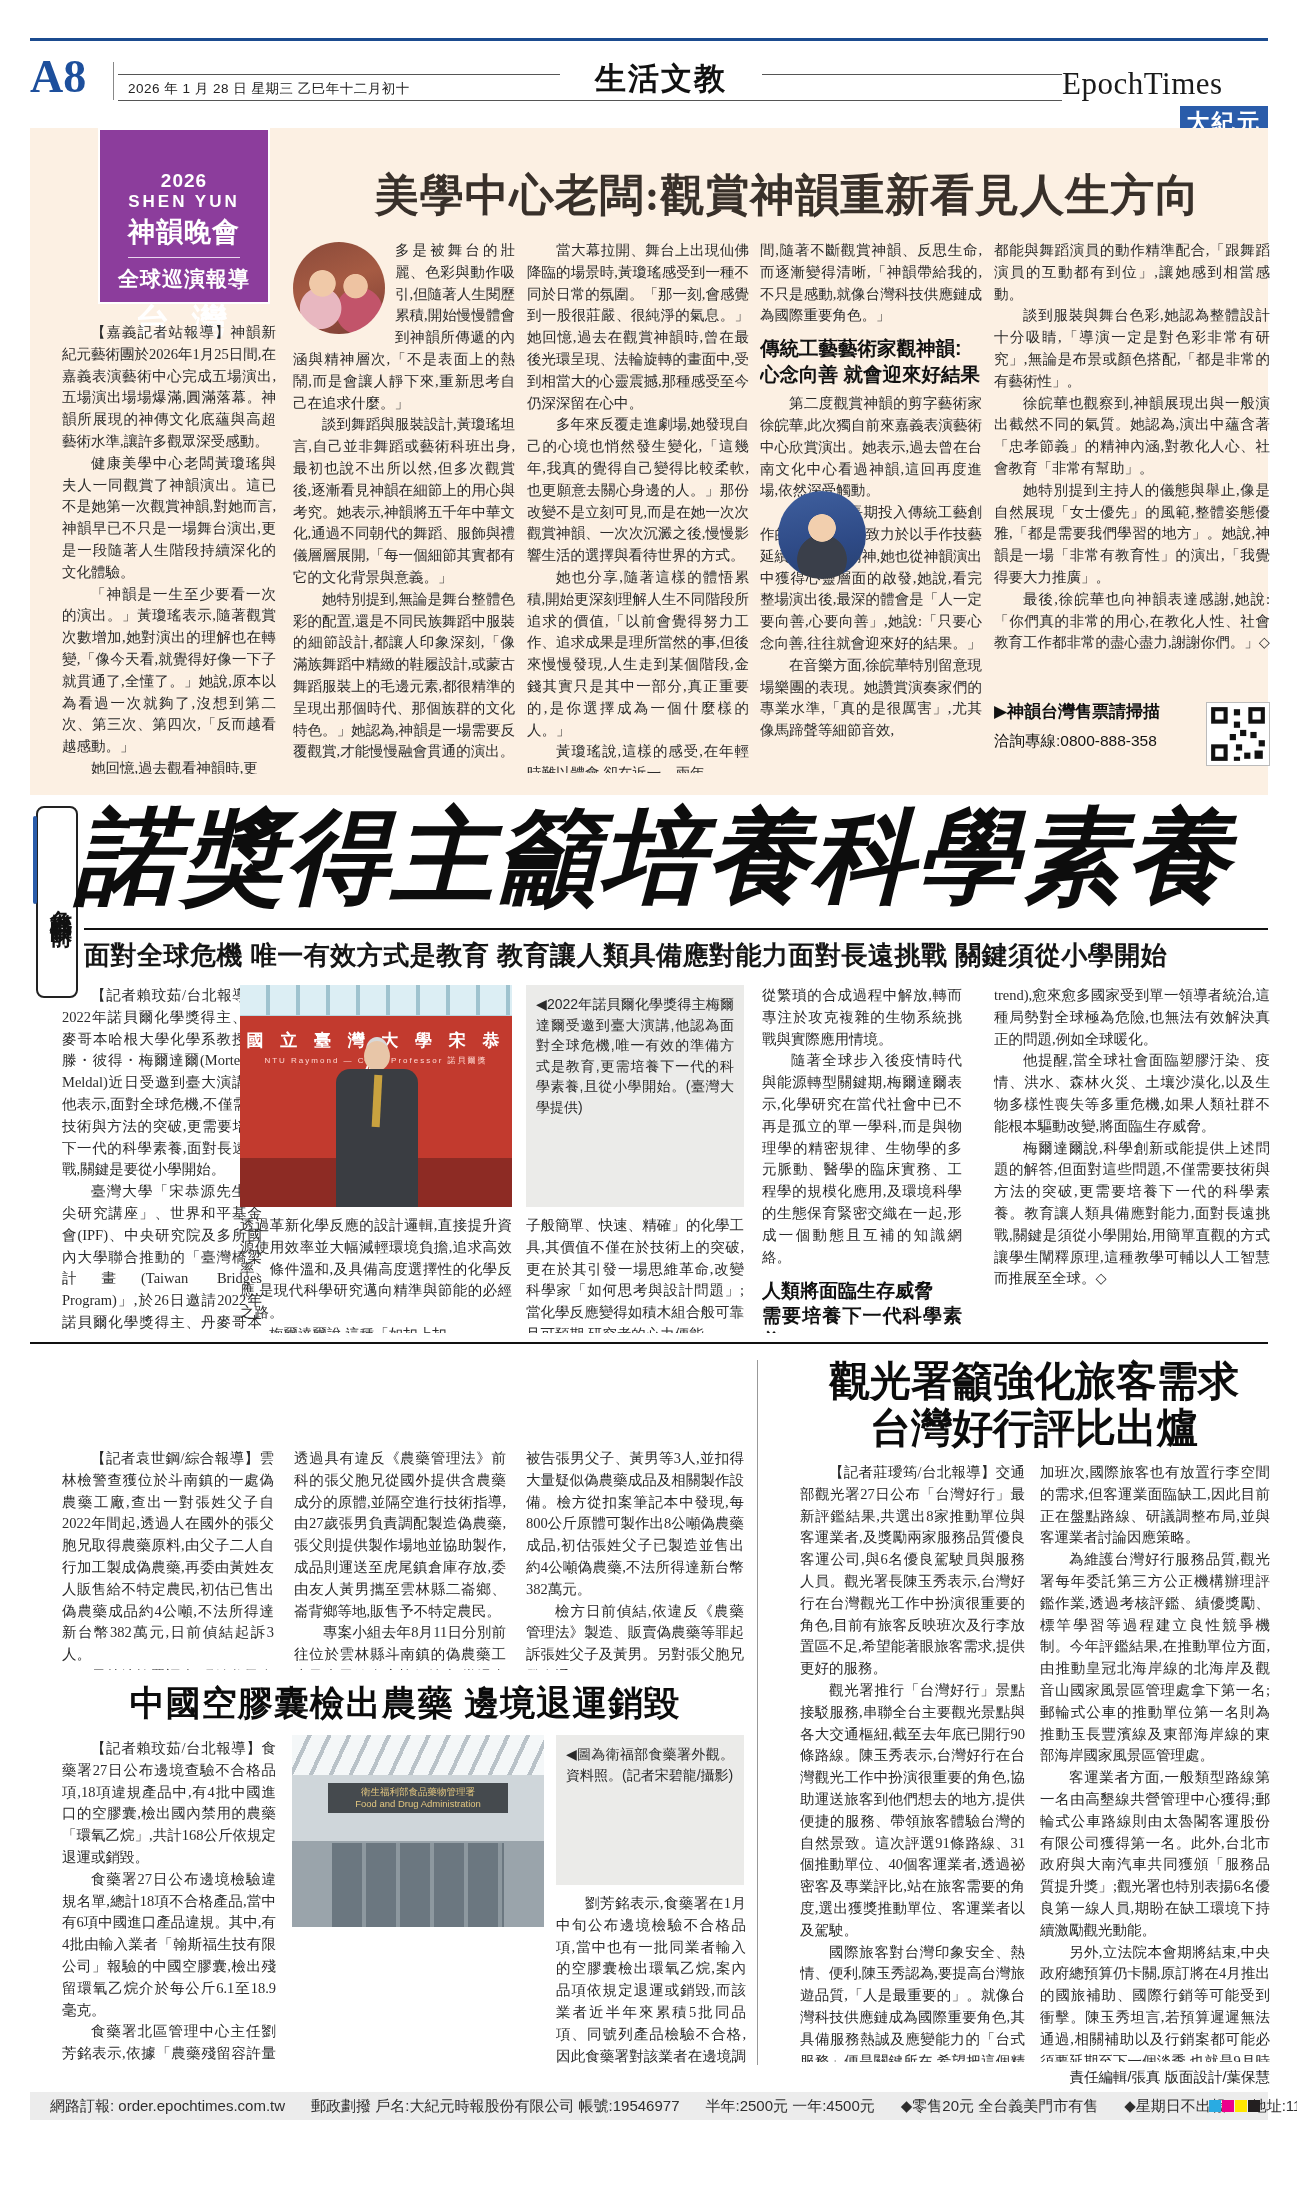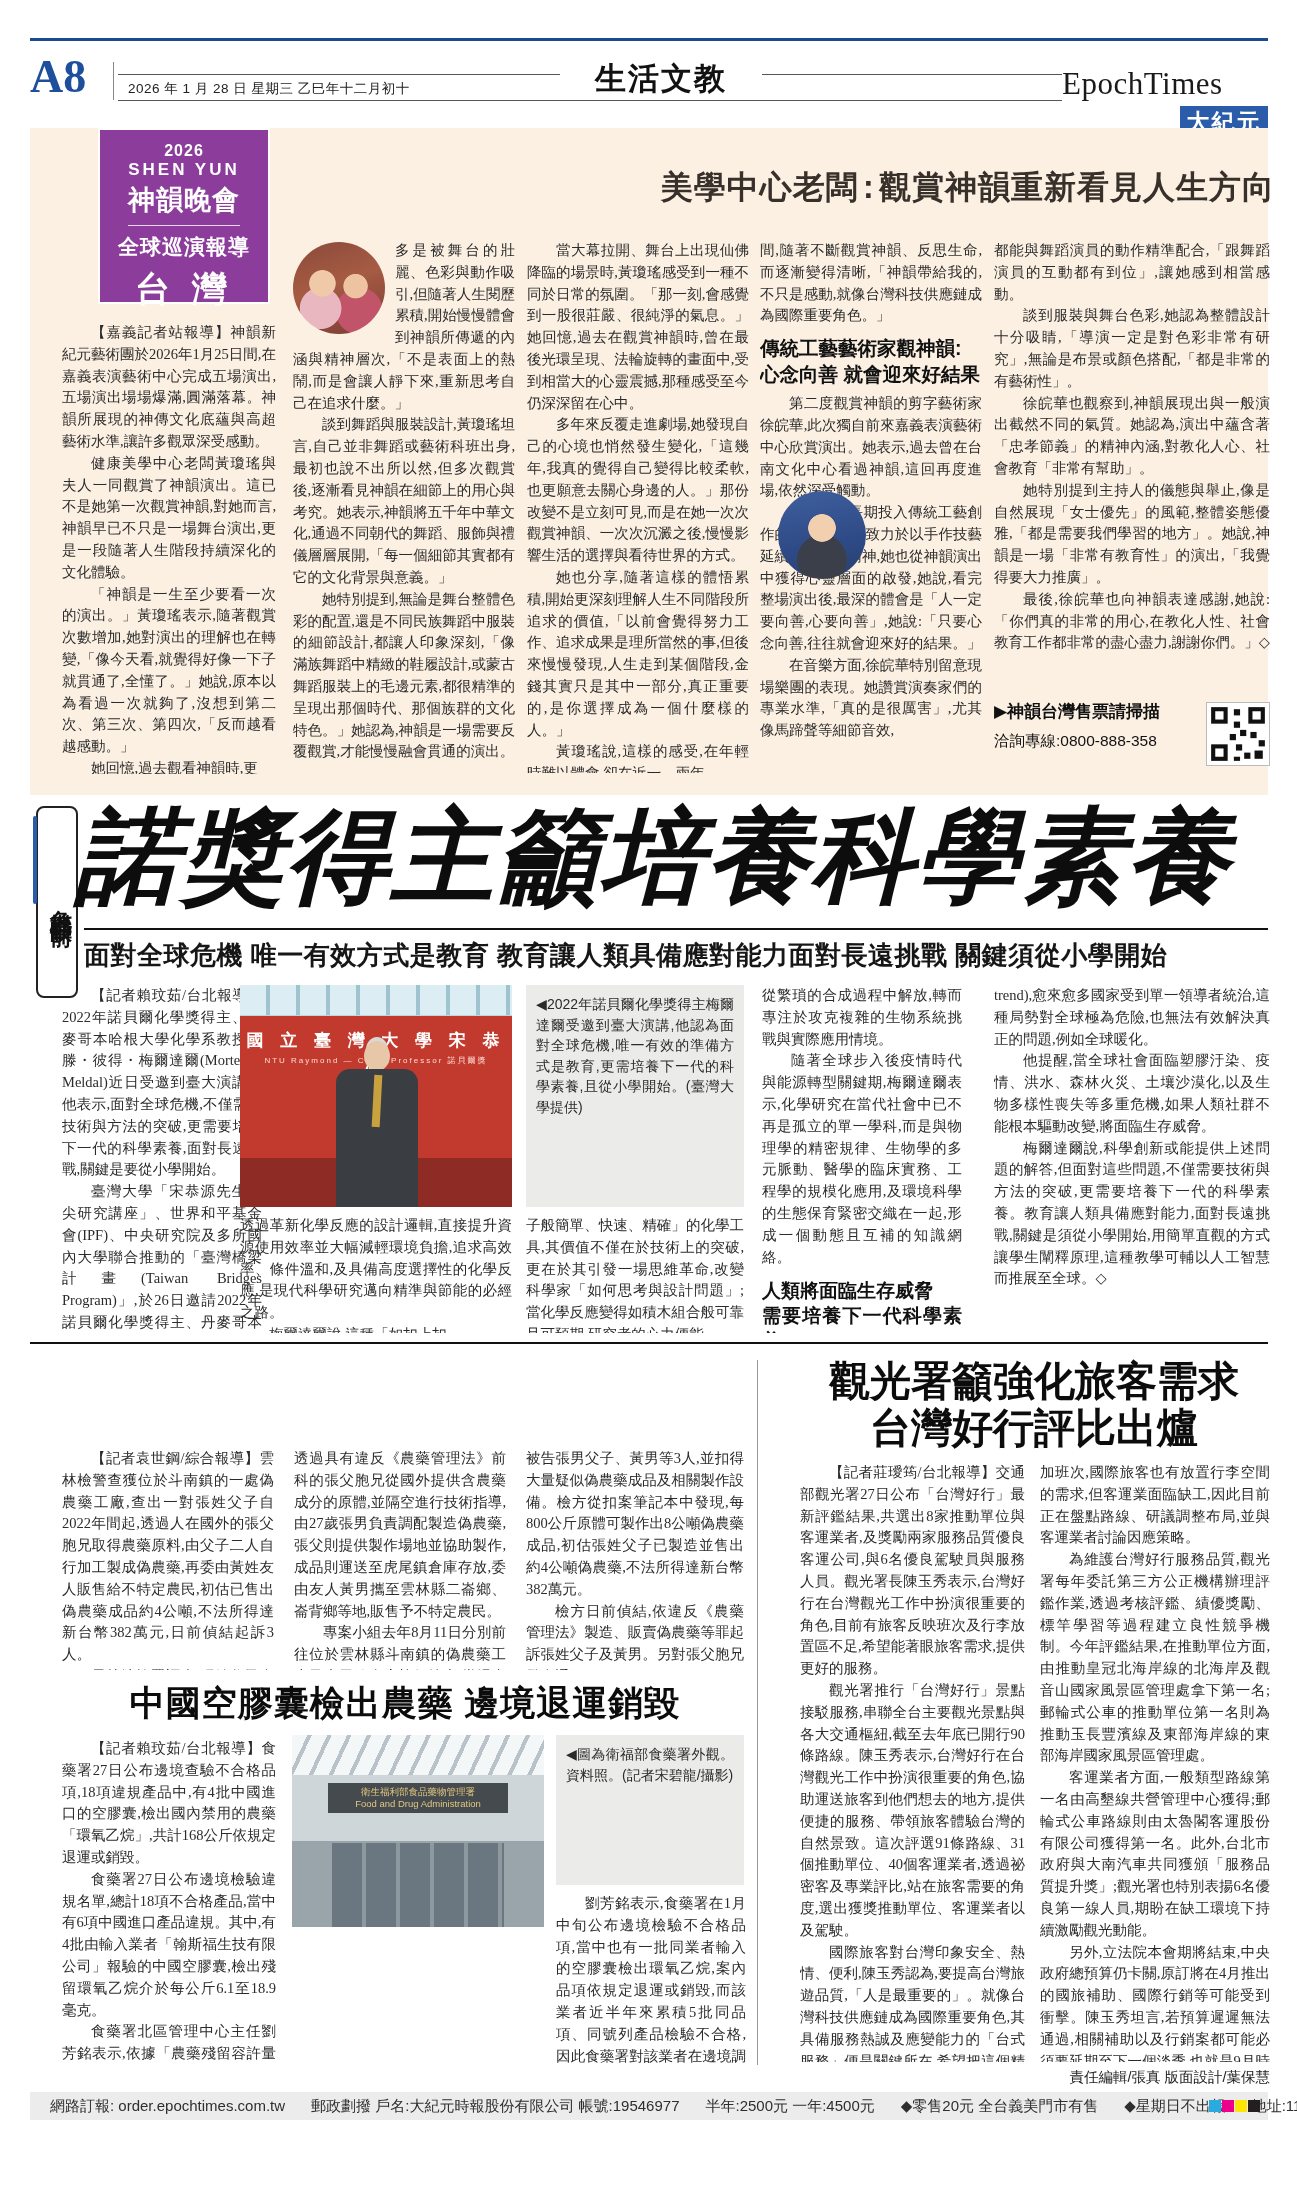--- a/index.html
+++ b/index.html
@@ -17,28 +17,28 @@
   .sectitle{left:560px;top:58px;width:190px;text-align:center;font-size:31px;font-weight:bold;
             color:#111;background:#fff;padding:0 6px;letter-spacing:2px;}
   .mast-en{left:1062px;top:66px;font-size:31px;color:#1a1a1a;letter-spacing:.5px;}
   .mast-box{left:1180px;top:70px;width:88px;height:33px;background:#2a5caa;color:#fff;
             display:flex;align-items:center;justify-content:center;font-size:23px;font-weight:bold;letter-spacing:2px;margin-top:36px;}
   
   .cream{left:30px;top:128px;width:1238px;height:667px;background:#fcf0e3;}
   .sybox{left:98px;top:128px;width:172px;height:176px;background:#8c3d9c;
          box-shadow:inset 0 0 0 2px #fff, inset 0 0 0 6px #8c3d9c;
          color:#fff;text-align:center;padding-top:14px;box-sizing:border-box;}
-  .sybox .y{font-size:16px;font-weight:bold;letter-spacing:1px;}
+  .sybox .y{font-size:19px;font-weight:bold;letter-spacing:1px;margin-top:28px;}
   .sybox .b{font-size:17px;font-weight:bold;letter-spacing:3px;}
   .sybox .n{font-size:27px;font-weight:bold;margin-top:2px;letter-spacing:1px;}
   .sybox .hr{width:112px;height:1px;background:#e9d5ee;margin:7px auto;}
   .sybox .t{font-size:21px;font-weight:bold;letter-spacing:1px;}
   .sybox .r{font-size:35px;font-weight:bold;margin-top:5px;letter-spacing:6px;}
-  .h1{left:300px;top:166px;width:975px;text-align:right;font-size:32px;font-weight:bold;
-      color:#38302a;letter-spacing:1px;font-family:Liberation Mono, monospace;}
+  .h1{left:300px;top:166px;width:975px;text-align:center;font-size:44px;font-weight:bold;
+      color:#38302a;letter-spacing:1px;}
   .col{overflow:hidden;font-size:14.5px;line-height:21.8px;text-align:justify;}
   .col p{margin:0;text-indent:2em;}
   .col p.cont{text-indent:0;}
   .colA{left:62px;top:322px;width:214px;height:452px;}
   .colB{left:293px;top:240px;width:222px;height:533px;}
   .colC{left:527px;top:240px;width:222px;height:533px;}
   .colD{left:760px;top:240px;width:222px;height:533px;}
   .colE{left:994px;top:240px;width:276px;height:458px;}
   .circ1{float:left;width:92px;height:92px;border-radius:50%;margin:2px 10px 4px 0;
          background:radial-gradient(circle at 32% 45%,#f0c9a8 0 16%,transparent 17%),

